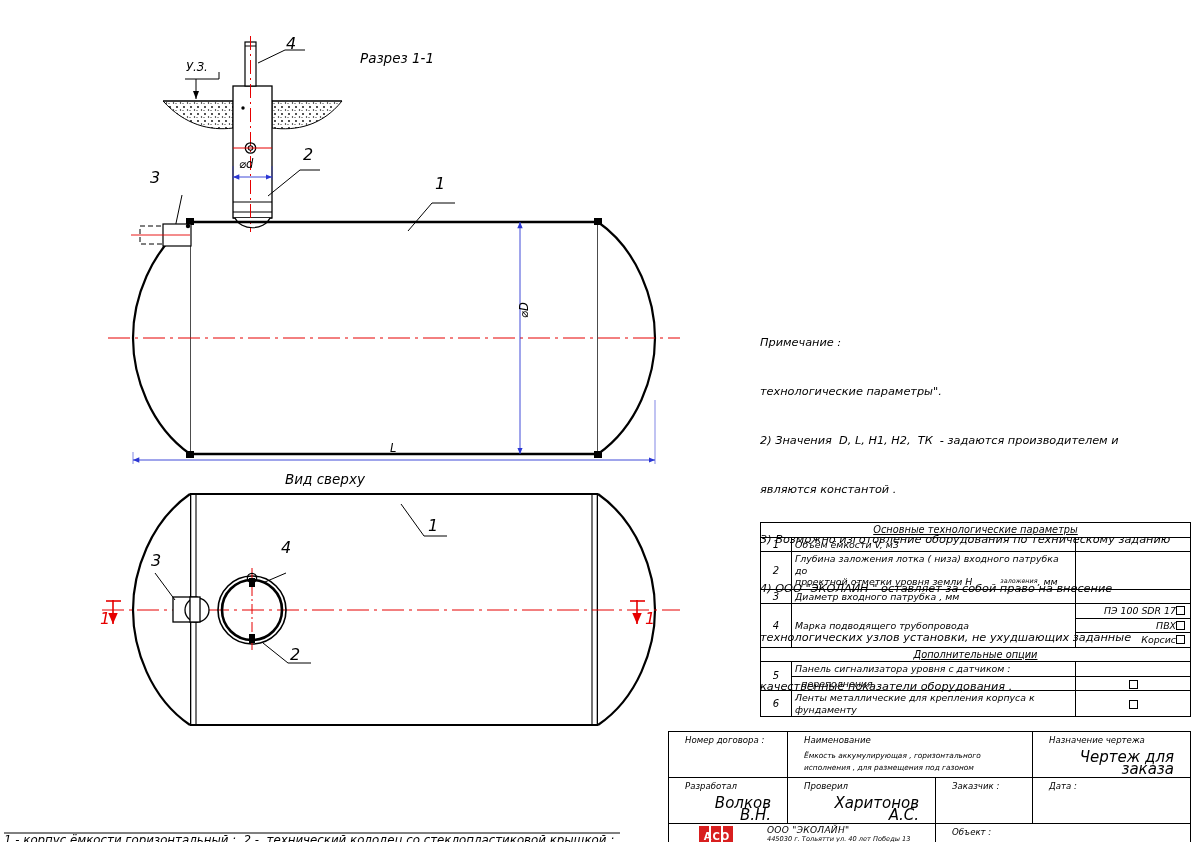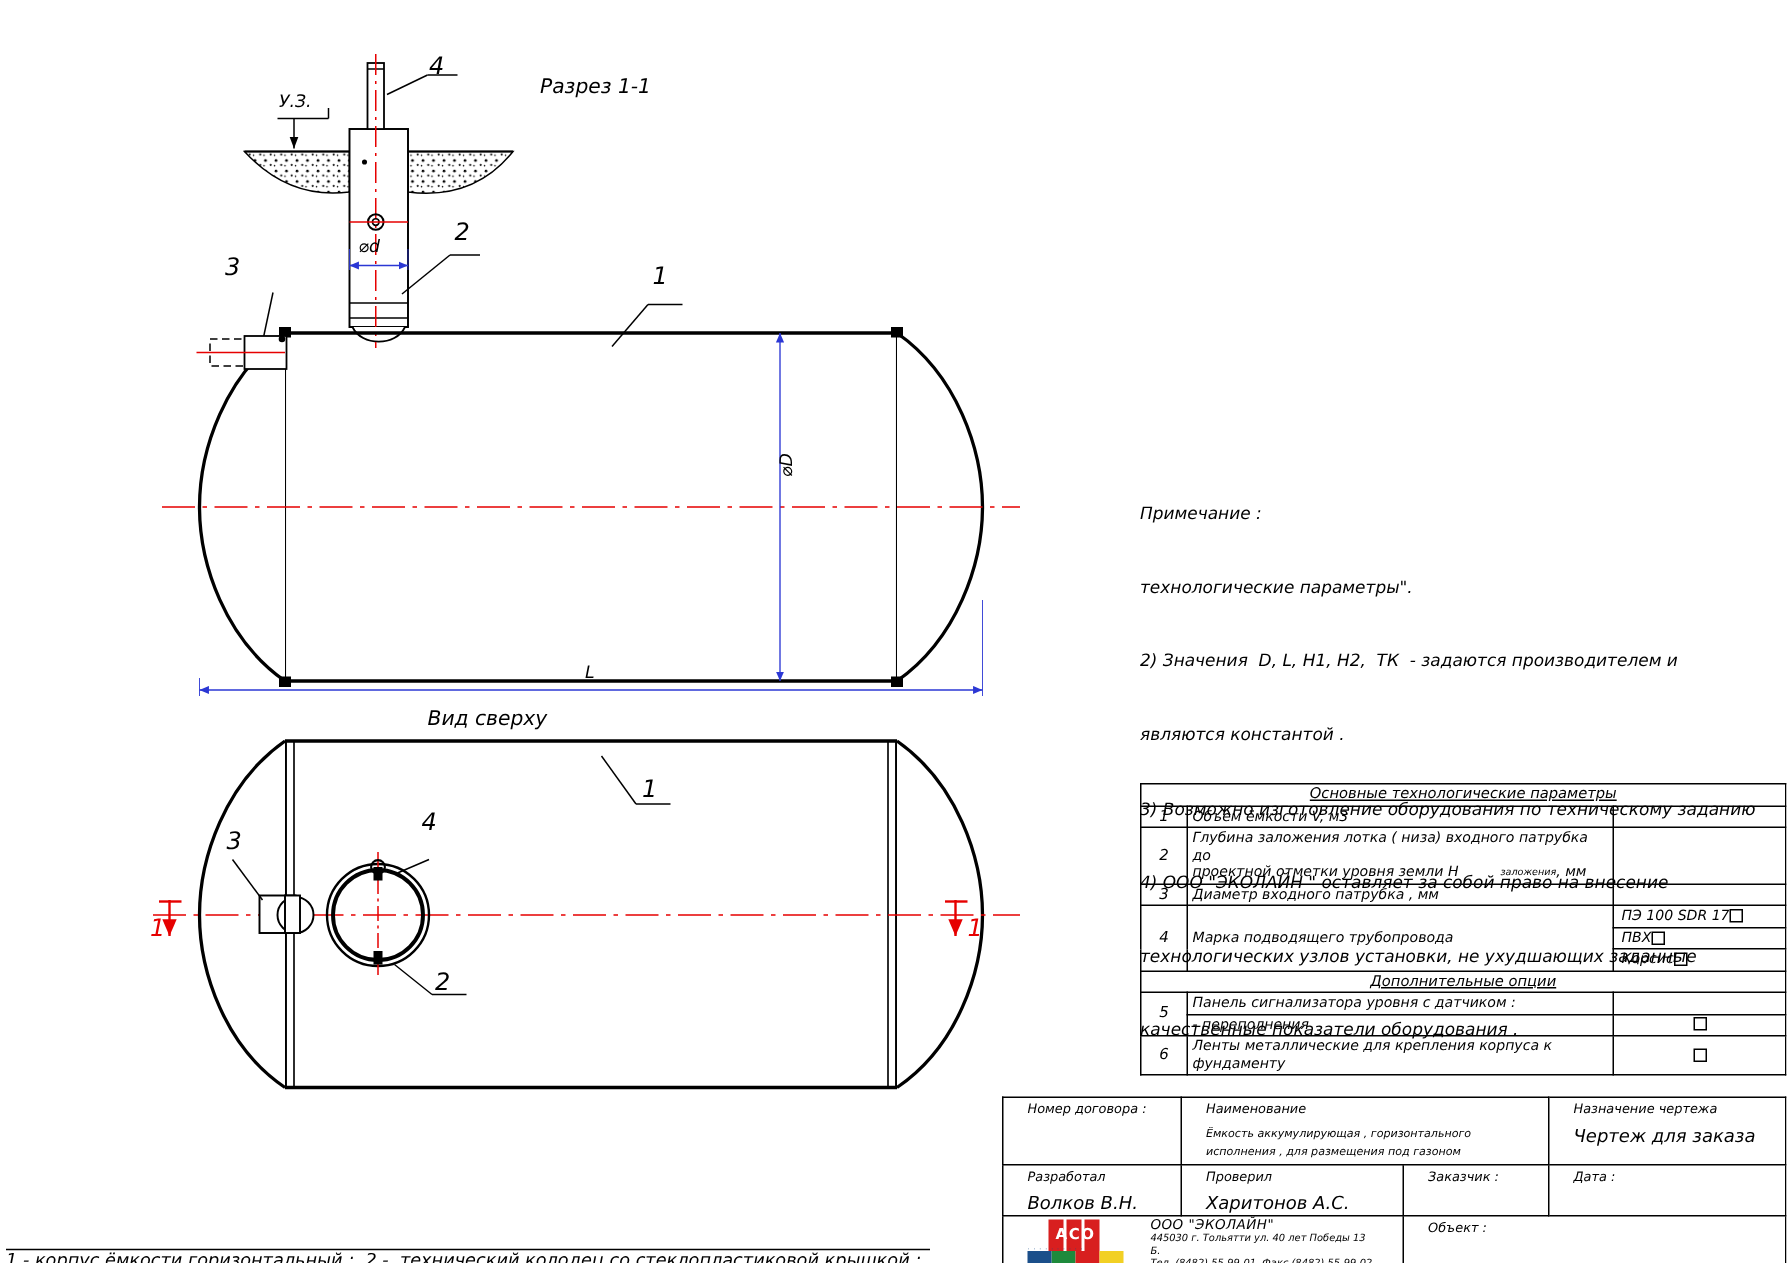--- a/index.html
+++ b/index.html
@@ -26,29 +26,29 @@
   
   .spec{position:absolute;left:760px;top:522px;width:431px;
         border-collapse:collapse;font-style:italic;}
   .spec td{border:1px solid #000;font-style:italic;font-size:9.4px;
            padding:1px 3px;vertical-align:middle;line-height:11.5px;}
   .spec .c-no{width:24px;text-align:center;font-size:10px;}
   .spec .c-val{width:108px;text-align:center;}
   .spec .sec{text-align:center;font-size:9.8px;}
   .spec .sec span{text-decoration:underline;}
   .chk{display:inline-block;width:7px;height:7px;border:1.2px solid #000;vertical-align:middle;}
-  .optrow{display:flex;justify-content:flex-start;align-items:center;padding:0 2px;}
+  .optrow{display:flex;justify-content:flex-end;align-items:center;padding:0 2px;}
   .sub{font-size:6.4px;vertical-align:bottom;margin-left:28px;}
 
   
   .tb{position:absolute;left:668px;top:731px;width:523px;
       border-collapse:collapse;}
   .tb td{border:1px solid #000;font-style:italic;font-size:8.6px;
          padding:2px 16px;vertical-align:top;line-height:12px;}
-  .tb .v{display:block;margin-top:5px;font-size:12px;}
+  .tb .v{display:block;margin-top:5px;font-size:15px;text-align:right;}
   .tb .desc{display:block;margin-top:4px;font-size:7.4px;}
 
   
   .logo{position:relative;width:76px;height:40px;}
   .logo .bars{position:absolute;left:14px;top:0;display:flex;gap:2px;}
   .logo .bars i{display:block;width:10px;height:21px;background:#d81f1f;}
   .logo .aco{position:absolute;left:14px;top:5px;width:36px;text-align:center;
              font:bold 10px "DejaVu Sans",sans-serif;color:#fff;font-style:normal;letter-spacing:1px;}
   .logo .sq{position:absolute;top:21px;display:flex;}
   .logo .sq i{display:block;width:16px;height:13px;}

